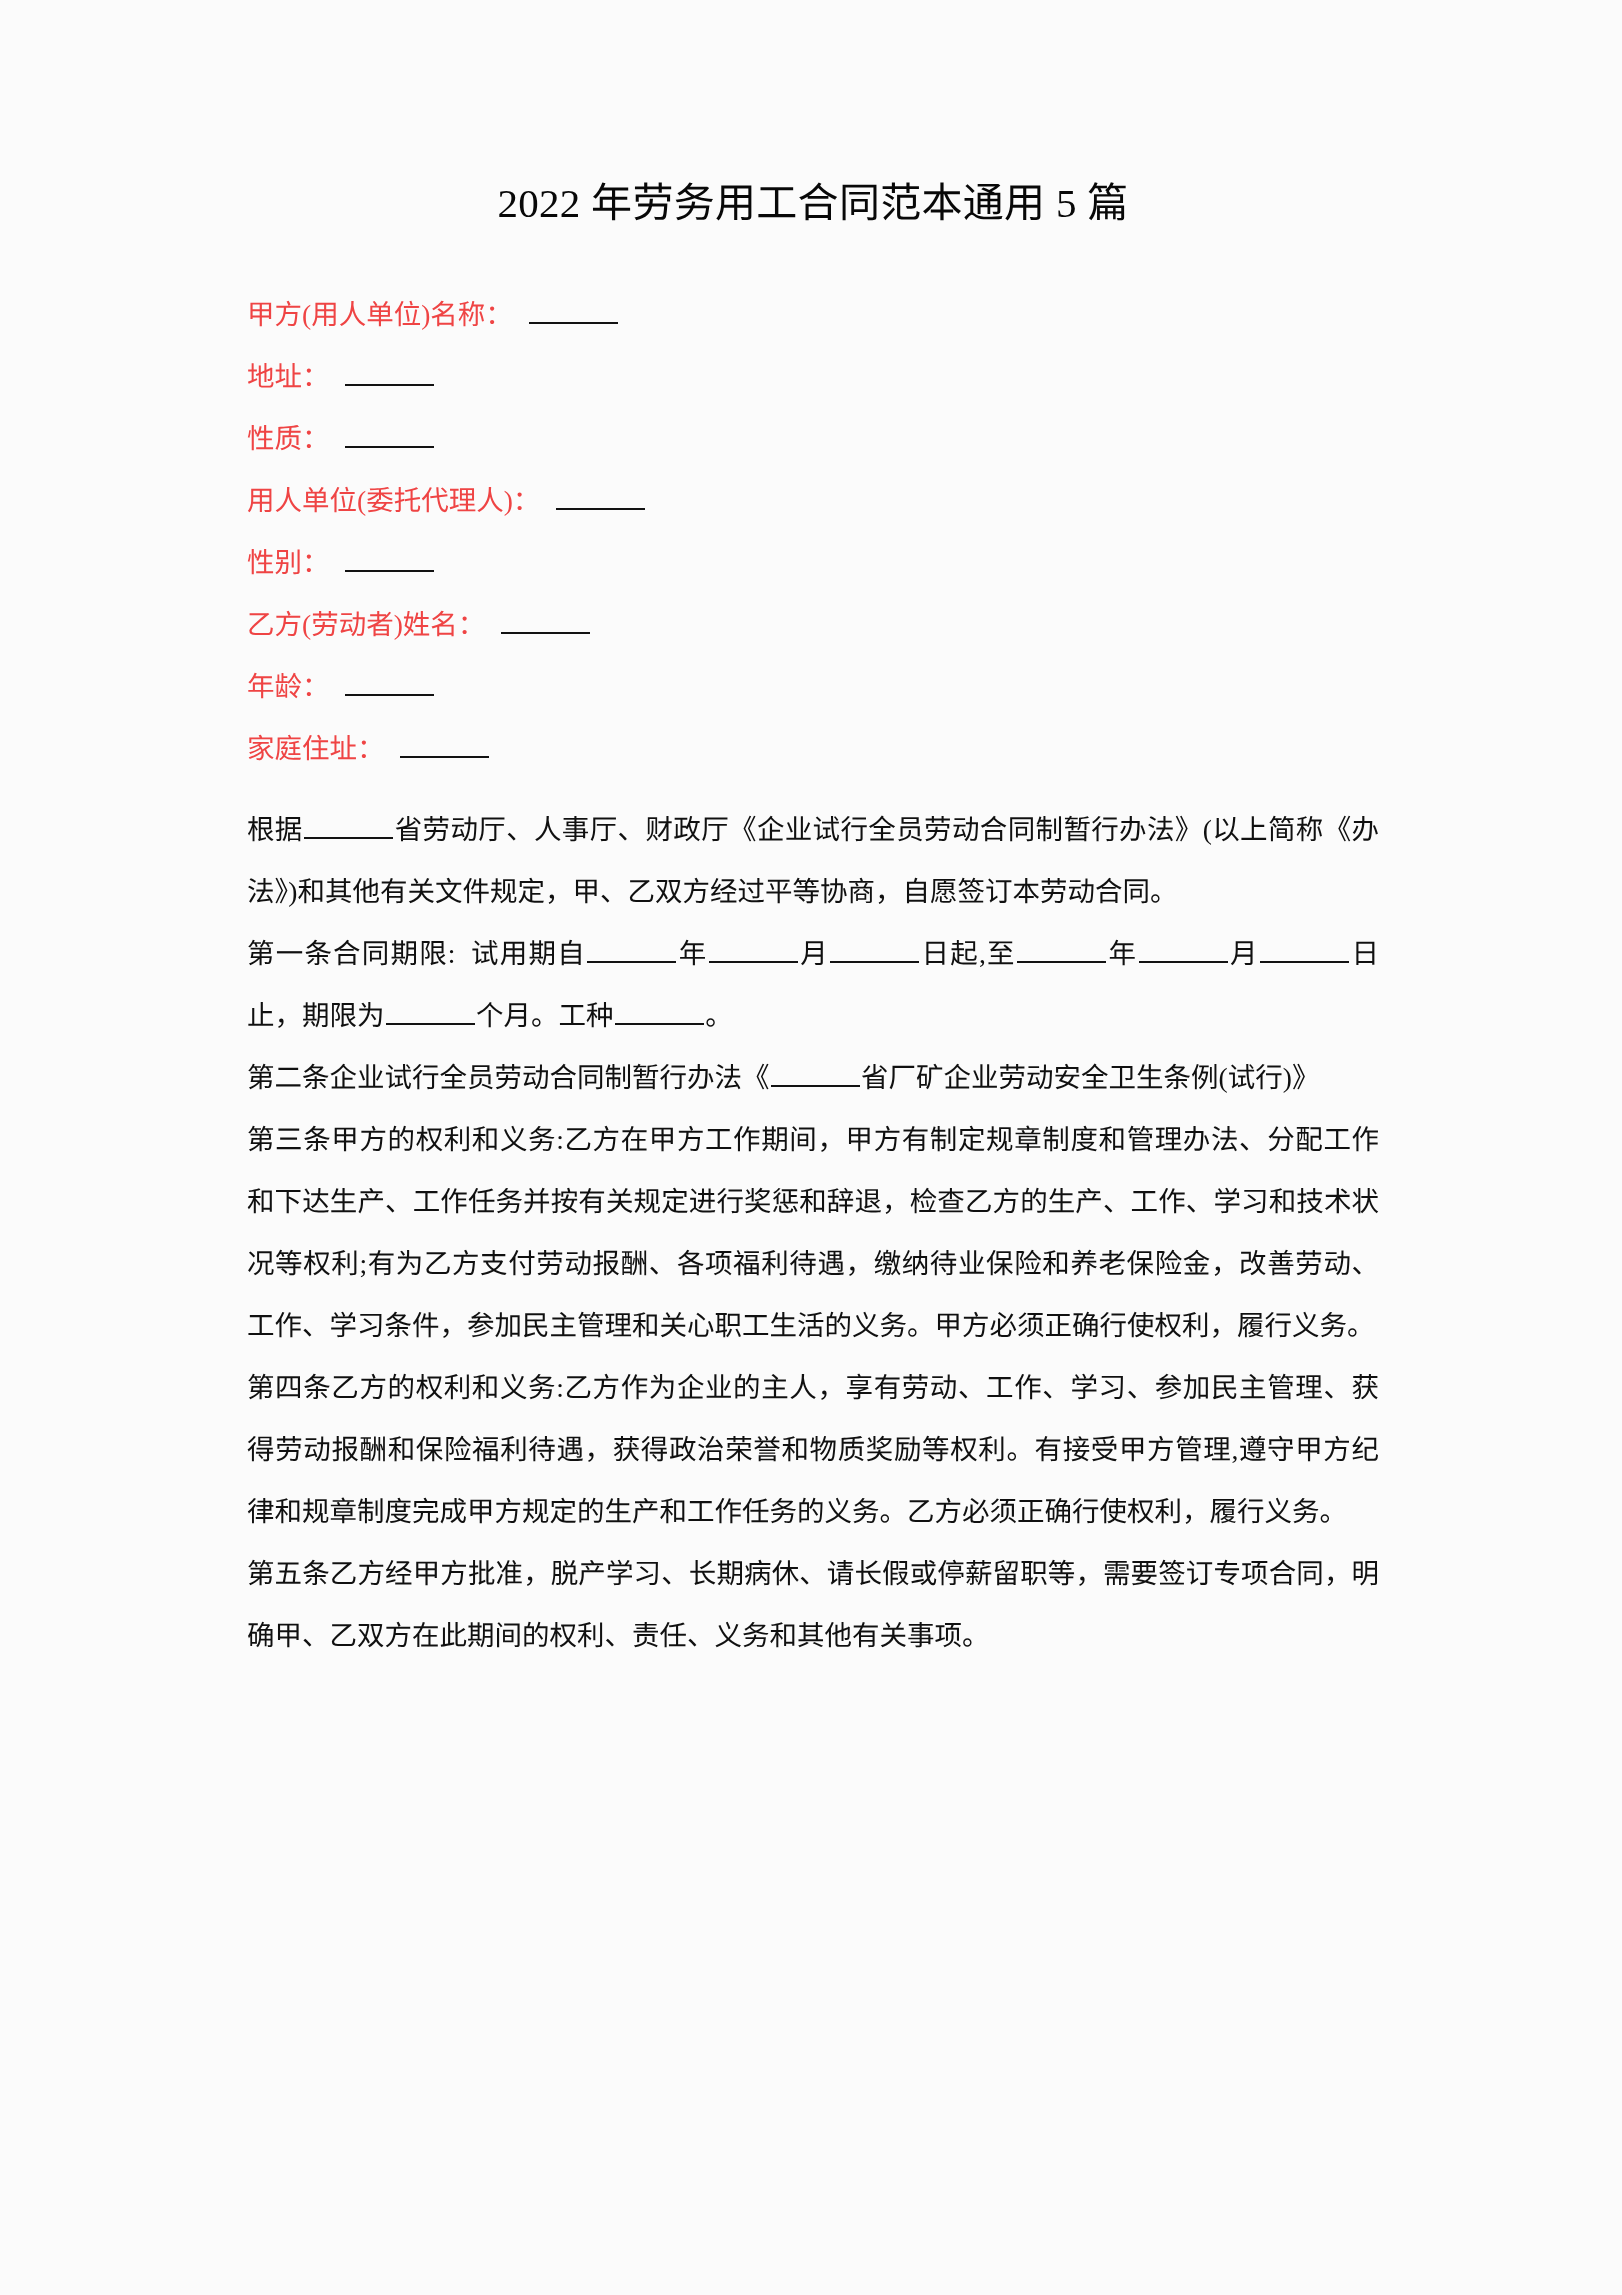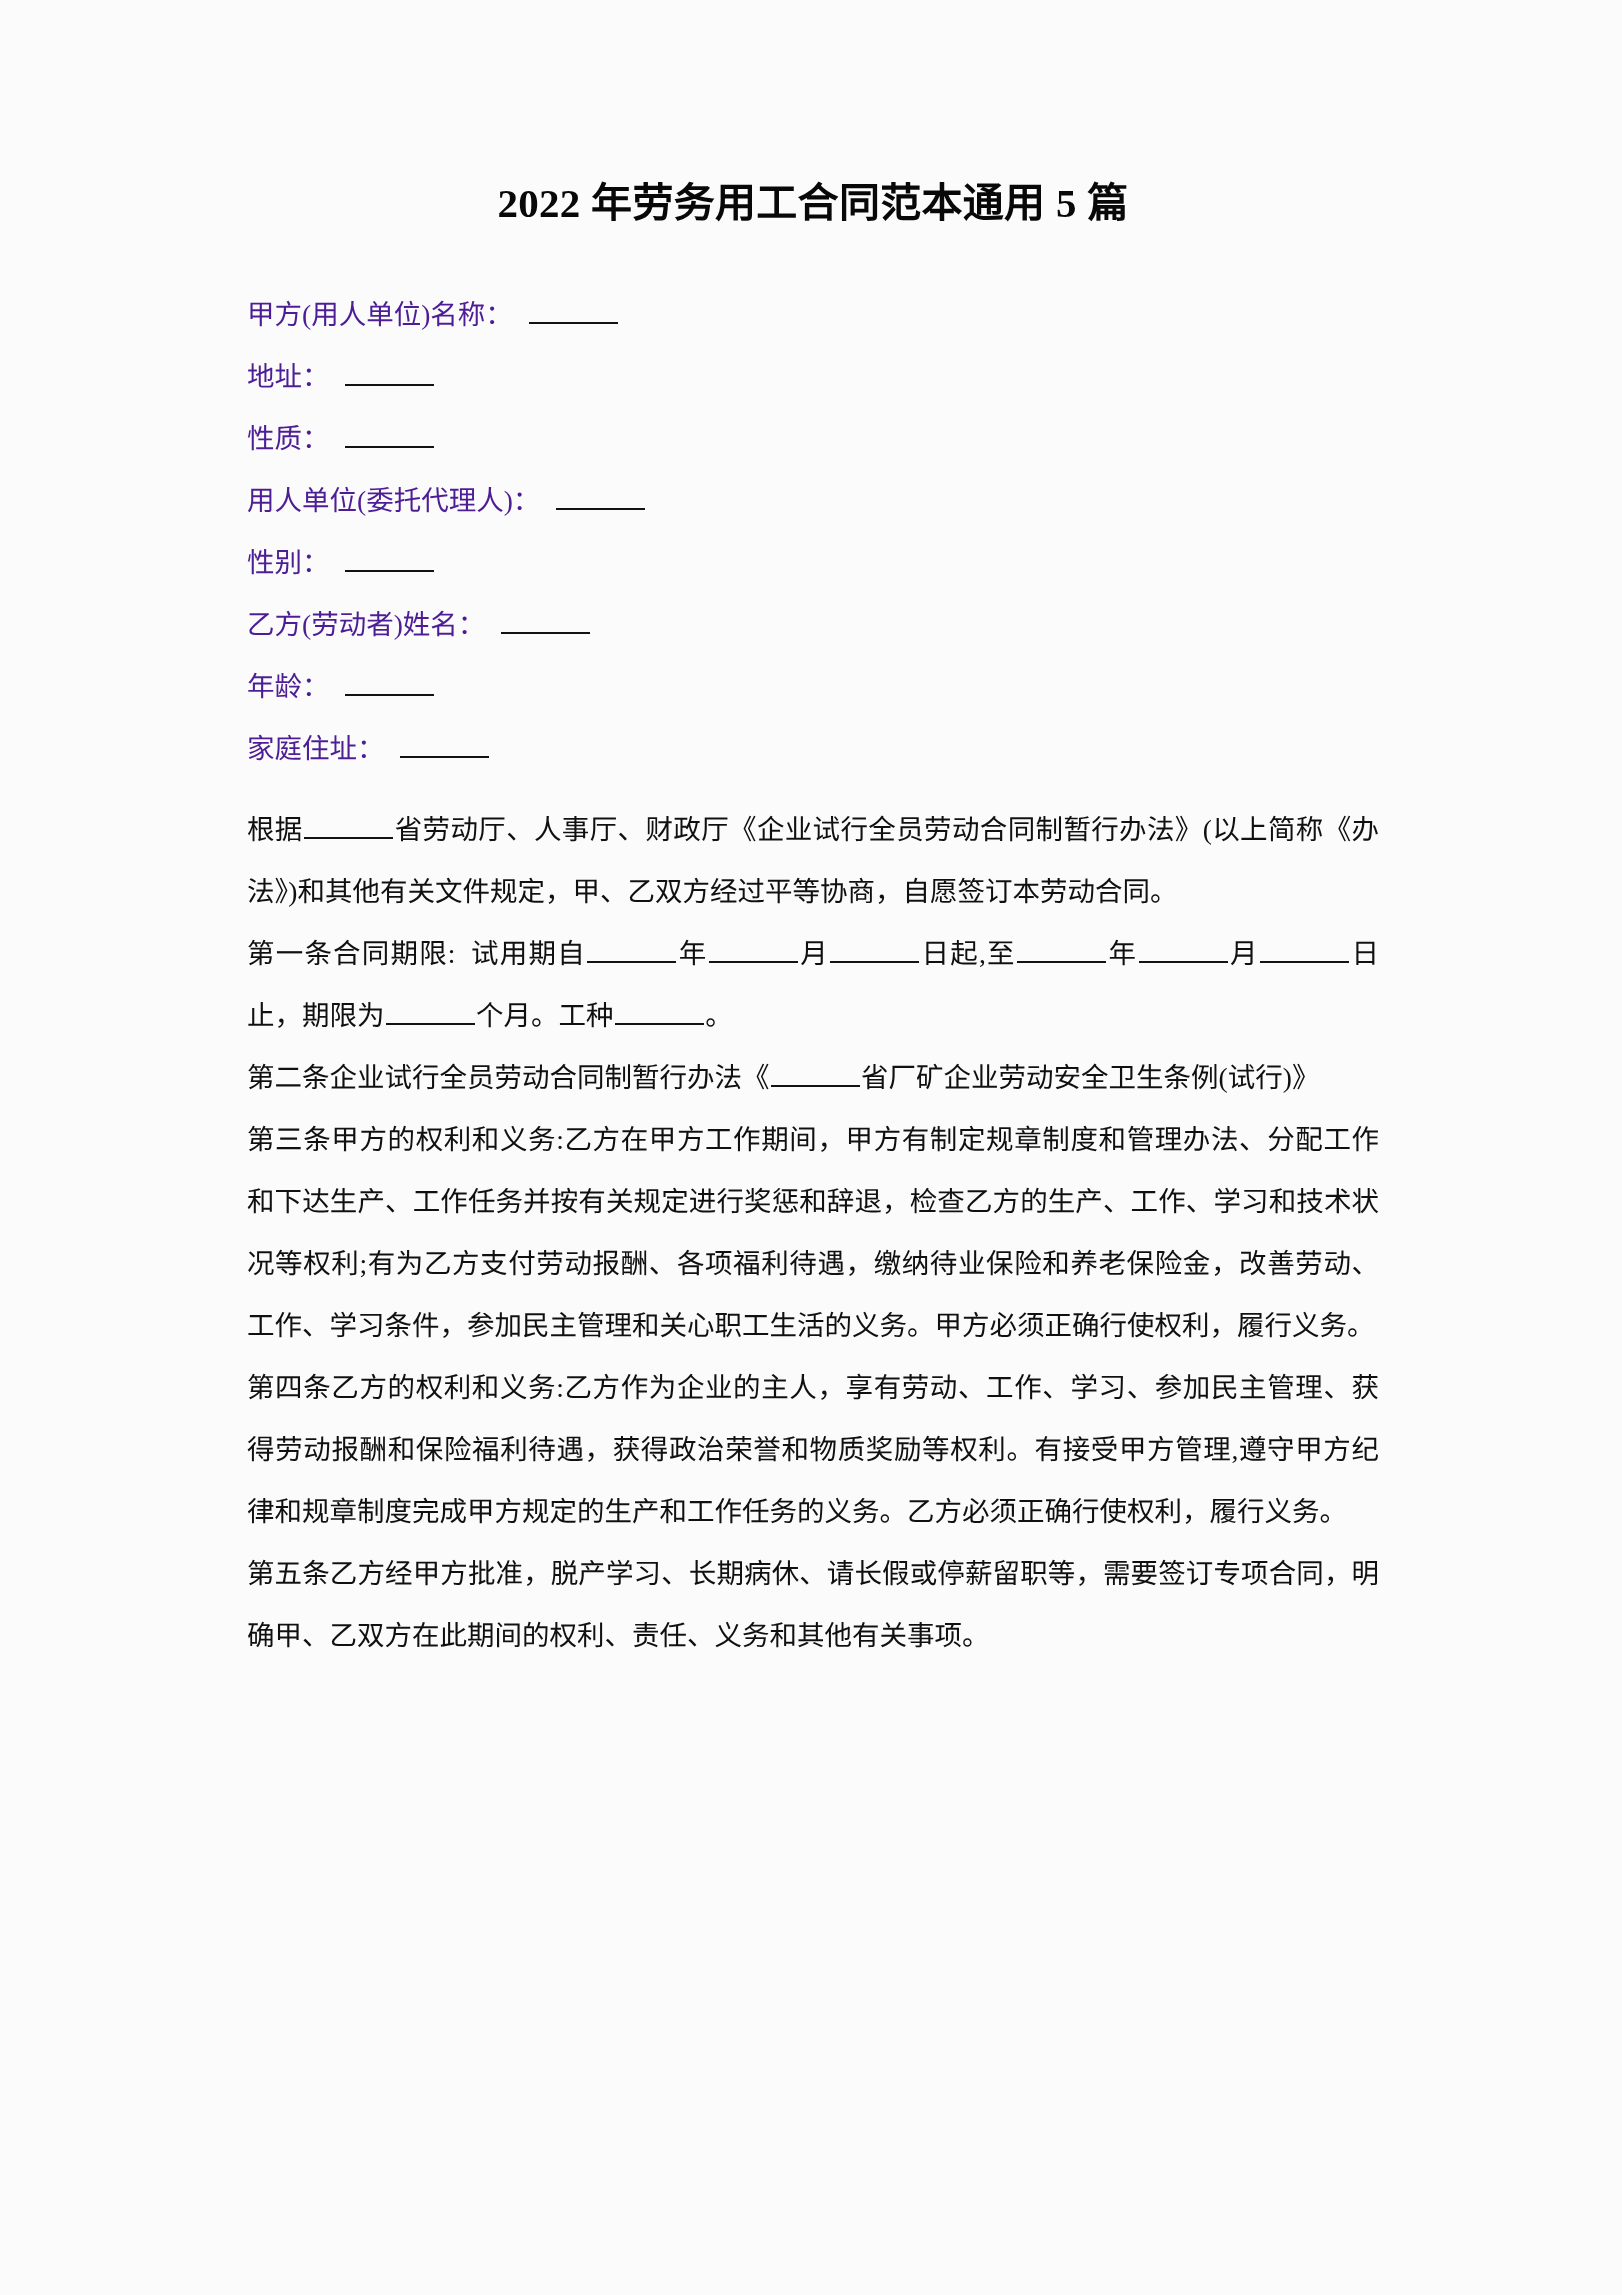--- a/index.html
+++ b/index.html
@@ -19,38 +19,38 @@
     color: #0d0d0d;
   }
   .doc-body {
     position: absolute;
     left: 247px;
     top: 0;
     width: 1132px;
   }
   .doc-title {
     font-size: 41px;
-    font-weight: 700;
+    font-weight: 400;
     line-height: 1.25;
     letter-spacing: 0.3px;
     text-align: center;
     margin: 0;
     padding-top: 178px;
     padding-bottom: 0;
     color: #080808;
     white-space: nowrap;
   }
   .field-block {
     margin-top: 55px;
   }
   .field-line {
     font-size: 27.5px;
     line-height: 62px;
     white-space: nowrap;
-    color: #4c1d95;
+    color: #ef4444;
   }
   .para-block {
     margin-top: 18.3px;
   }
   .para {
     font-size: 27.5px;
     line-height: 62px;
     text-align: justify;
     text-justify: inter-ideograph;
     margin: 0;

